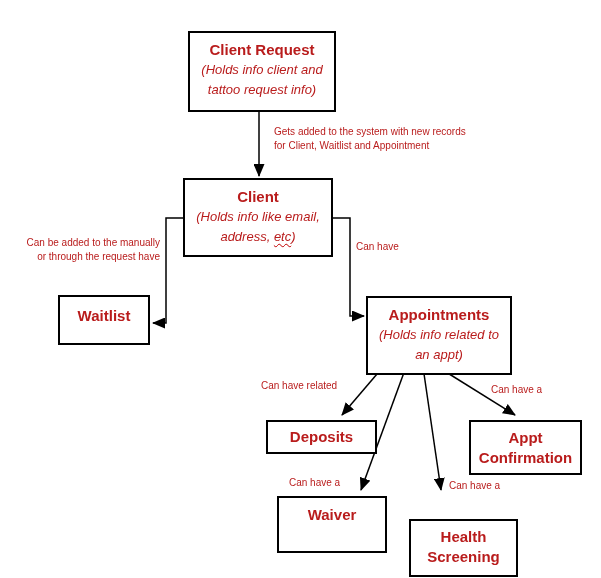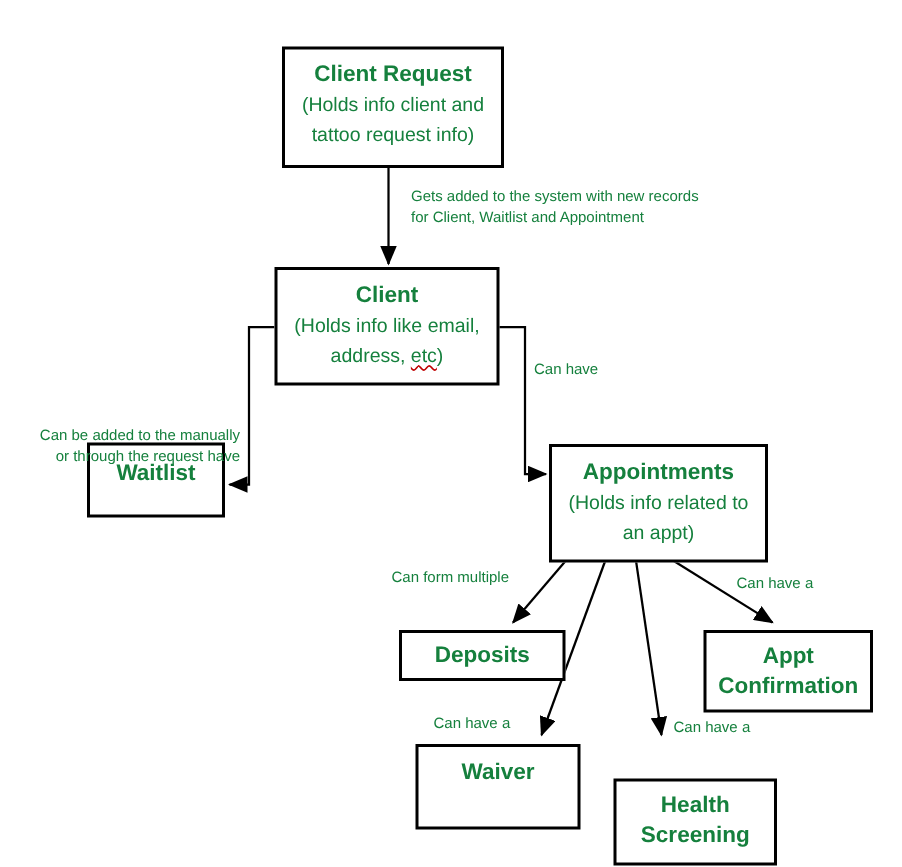--- a/index.html
+++ b/index.html
@@ -6,21 +6,21 @@
     margin: 0;
     padding: 0;
     background: #ffffff;
   }
   #canvas {
     position: relative;
     width: 601px;
     height: 578px;
     background: #ffffff;
     font-family: "Liberation Sans", sans-serif;
-    color: #15803d;
+    color: #b91c1c;
     overflow: hidden;
   }
   #arrow-layer {
     position: absolute;
     left: 0;
     top: 0;
     width: 601px;
     height: 578px;
   }
   .node {
@@ -30,20 +30,21 @@
     background: #ffffff;
     text-align: center;
     padding-top: 7px;
   }
   .node-title {
     font-weight: bold;
     font-size: 15px;
     line-height: 1.35;
   }
   .node-sub {
+    font-style: italic;
     font-size: 13px;
     line-height: 1.5;
   }
   .flagged {
     text-decoration: underline;
     text-decoration-style: wavy;
     text-decoration-color: #c00000;
     text-decoration-thickness: 1px;
     text-underline-offset: 2px;
   }
@@ -119,28 +120,28 @@
 
   <div class="node" style="left:409px; top:495px; width:109px; height:58px; padding-top:6px;margin-top:24px;">
     <div class="node-title">Health Screening</div>
   </div>
 
   <div class="edge-label" style="left:274px; top:125px;">
     <div>Gets added to the system with new records</div>
     <div>for Client, Waitlist and Appointment</div>
   </div>
 
-  <div class="edge-label align-right" style="right:441px; top:236px;margin-top:48px;">
+  <div class="edge-label align-right" style="right:441px; top:236px;">
     <div>Can be added to the manually</div>
     <div>or through the request have</div>
   </div>
 
   <div class="edge-label" style="left:356px; top:240px;text-align:right;">Can have</div>
 
-  <div class="edge-label" style="left:261px; top:379px;">Can form multiple</div>
+  <div class="edge-label" style="left:261px; top:379px;">Can have related</div>
 
   <div class="edge-label" style="left:491px; top:383px;">Can have a</div>
 
   <div class="edge-label" style="left:289px; top:476px;">Can have a</div>
 
   <div class="edge-label" style="left:449px; top:479px;">Can have a</div>
 
 </div>
 
 </body></html>

